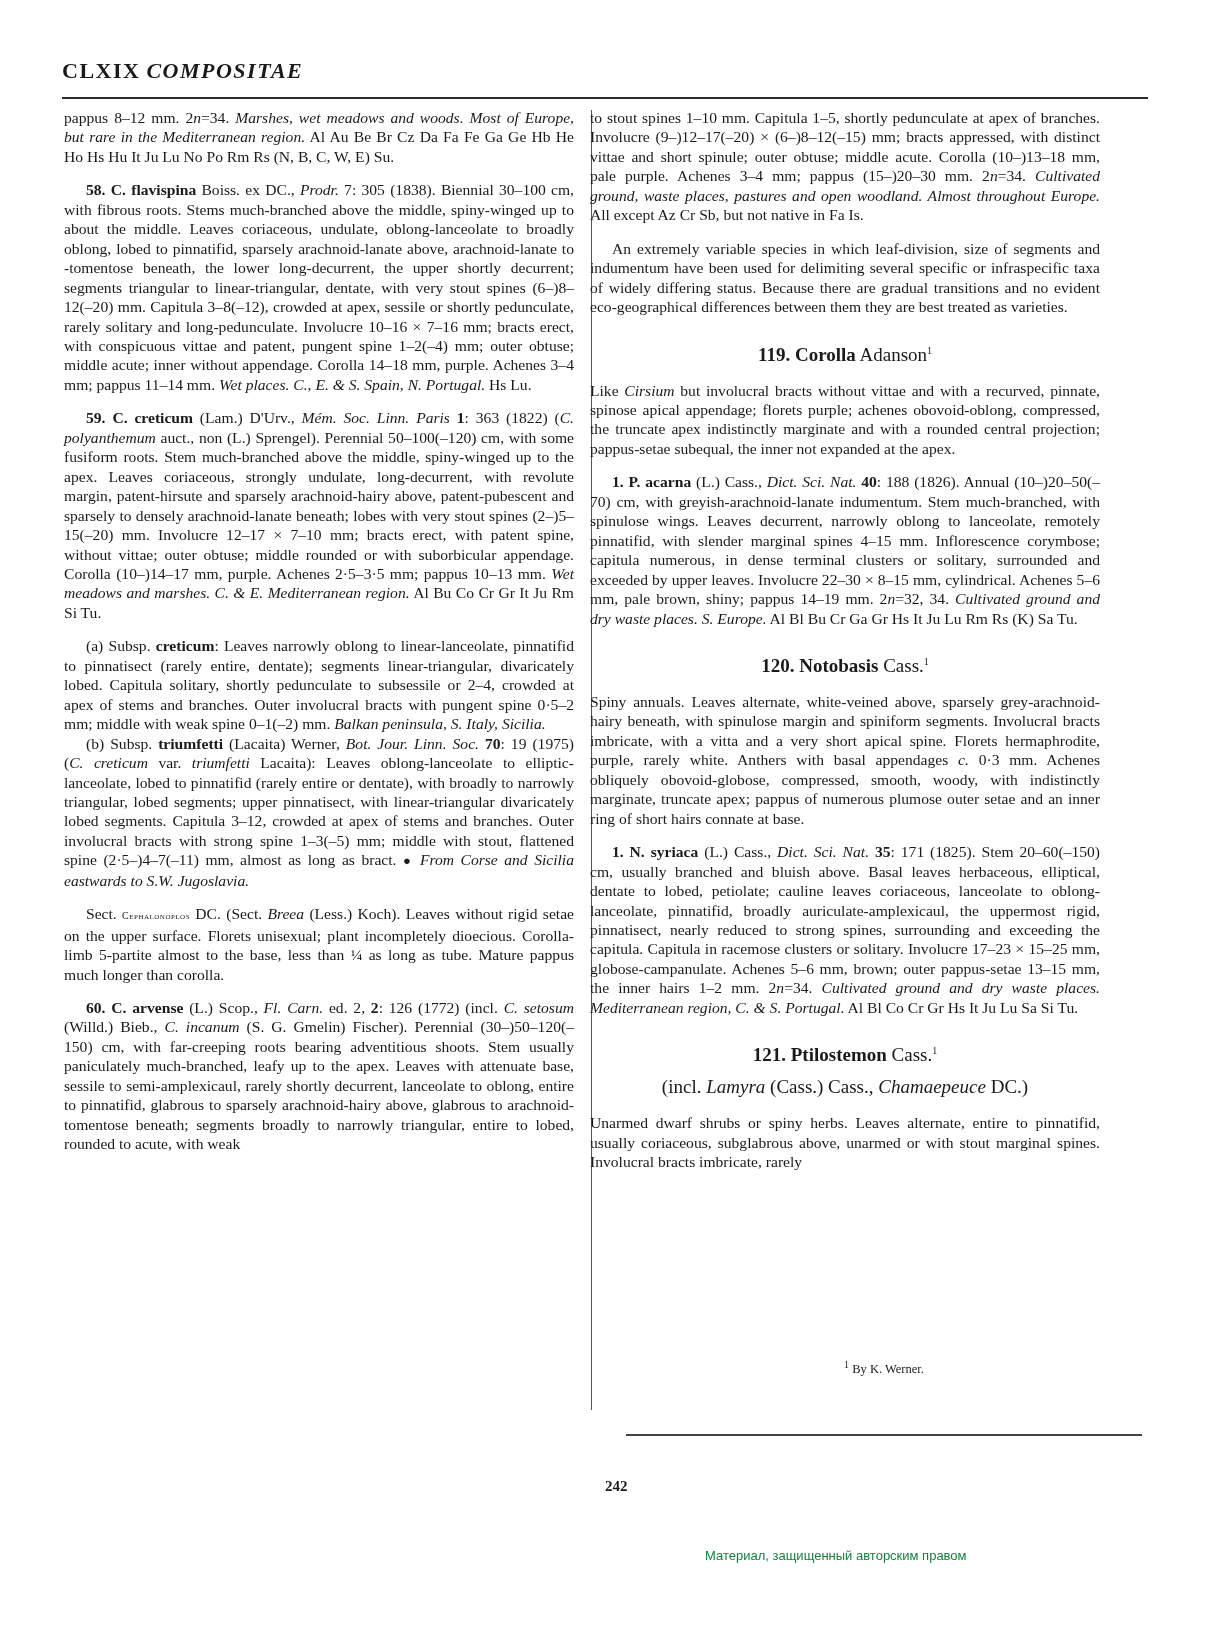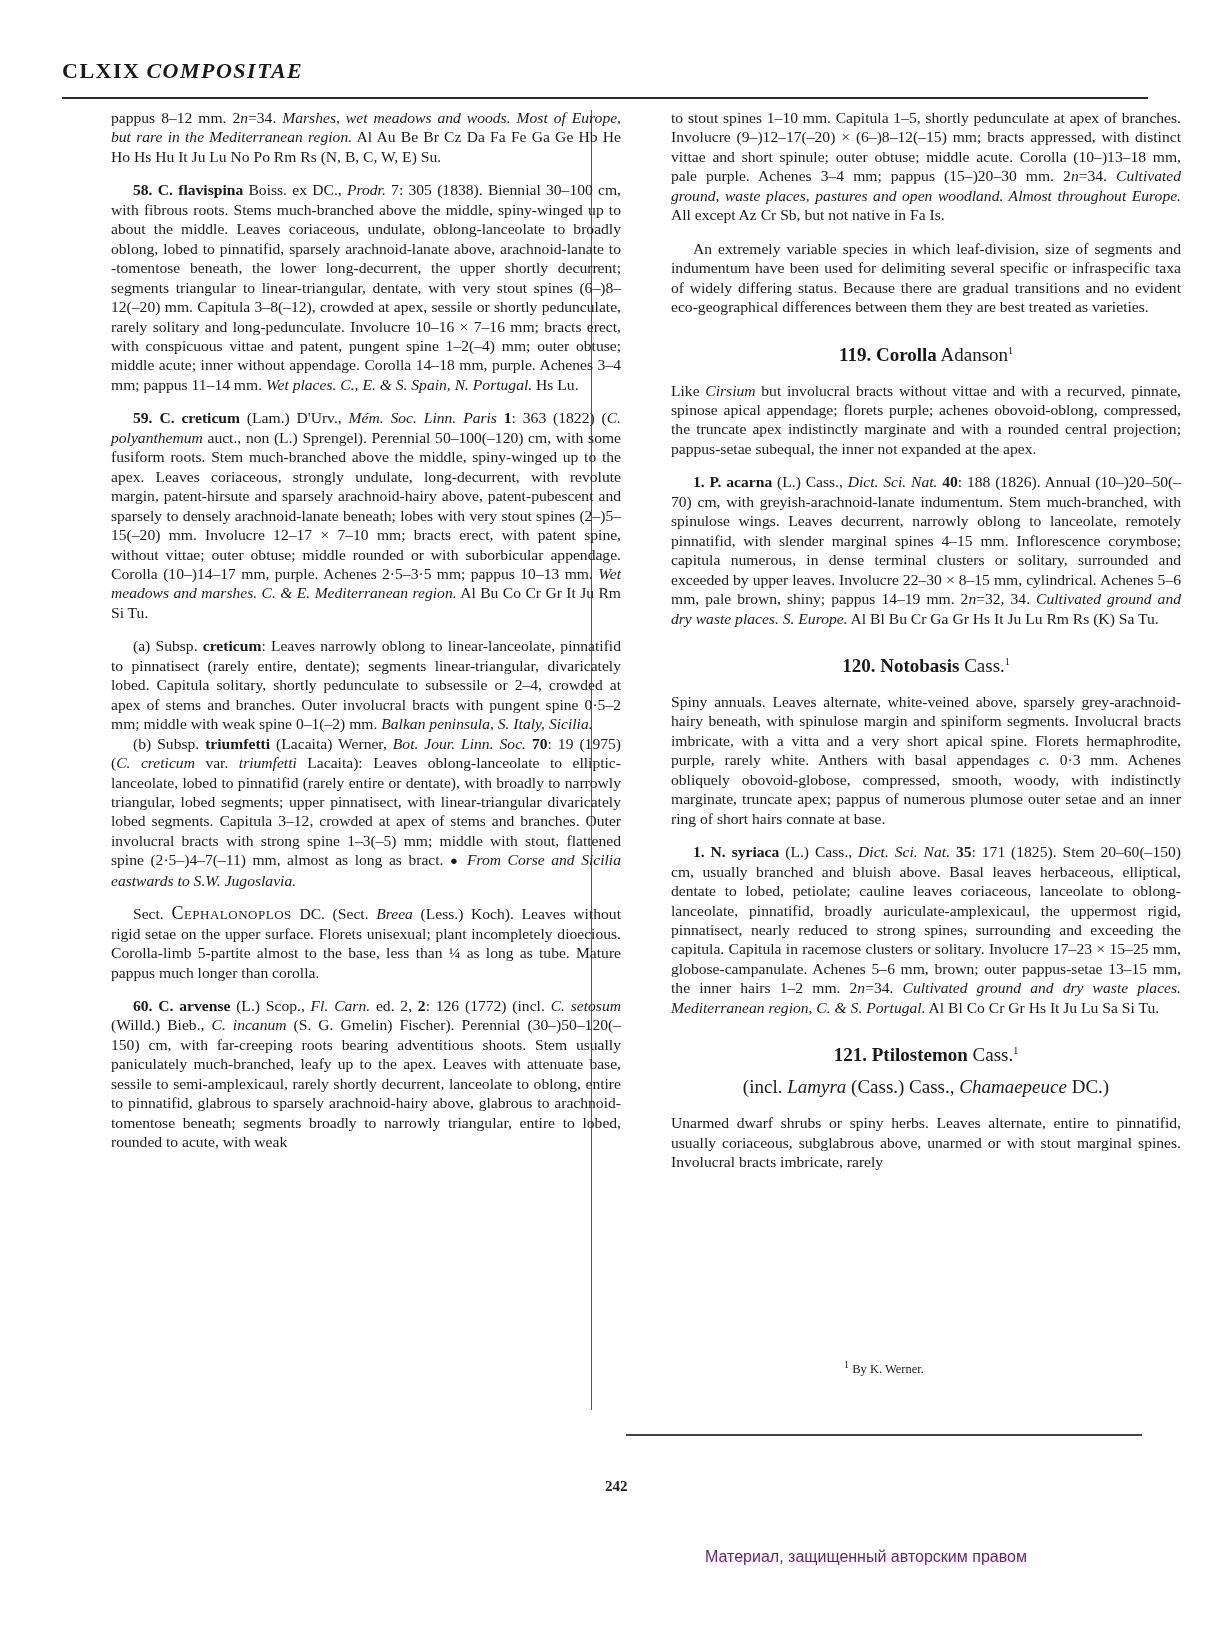--- a/index.html
+++ b/index.html
@@ -13,34 +13,34 @@
     font-size: 22px; font-weight: bold; letter-spacing: 1.5px;
   }
   .running-head .roman { font-style: normal; margin-top: 16px; }
   .running-head .family { font-style: italic; margin-left: 6px; }
   .head-rule {
     position: absolute; left: 62px; top: 97px; width: 1086px; height: 2px;
     background: #2a2a2a;
   }
   .col {
     position: absolute; top: 108px; width: 510px;
-    font-size: 15.6px; line-height: 19.45px; text-align: justify; margin-left: 47px;
+    font-size: 15.6px; line-height: 19.45px; text-align: justify;
   }
   .col-left { left: 64px; }
-  .col-right { left: 624px; }
+  .col-right { left: 590px; }
   .col-divider {
     position: absolute; left: 591px; top: 110px; width: 1px; height: 1300px;
     background: #555;
   }
   .col p { margin: 0 0 14px 0; text-indent: 0; }
   .col p.ind { text-indent: 22px; }
   .col p.tight { margin-bottom: 0; }
   .b { font-weight: bold; }
   .i { font-style: italic; }
-  .sc { font-variant: small-caps; font-size: 18px; letter-spacing: 0.5px; }
+  .sc { font-variant: small-caps; font-size: 10px; letter-spacing: 0.5px; }
   .genus-head {
     text-align: center; font-size: 19px; margin: 26px 0 14px 0; line-height: 24px;
   }
   .genus-sub {
     text-align: center; font-size: 19px; margin: -6px 0 14px 0; line-height: 24px;
   }
   sup { font-size: 10px; vertical-align: super; line-height: 0; }
   .foot-rule {
     position: absolute; left: 626px; top: 1434px; width: 516px; height: 2px;
     background: #444;
@@ -48,21 +48,21 @@
   .footnote {
     position: absolute; left: 626px; top: 1362px; width: 516px;
     text-align: center; font-size: 12.5px;
   }
   .page-number {
     position: absolute; left: 605px; top: 1478px; font-size: 15px; font-weight: bold;
   }
   .watermark {
     position: absolute; left: 705px; top: 1548px;
     font-family: "Liberation Sans", "DejaVu Sans", sans-serif;
-    font-size: 16px; color: #701a75;
+    font-size: 13px; color: #15803d;
   }
   .dot { font-size: 13px; }
 </style>
 </head>
 <body>
 
 <div class="running-head">
   <span class="roman">CLXIX</span><span class="family">COMPOSITAE</span>
 </div>
 <div class="head-rule"></div>

